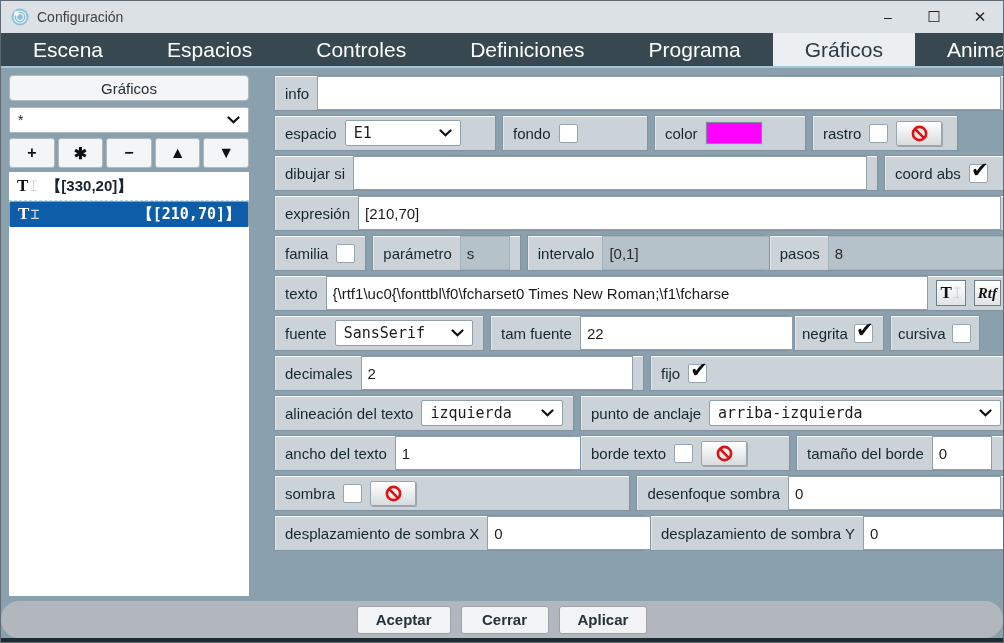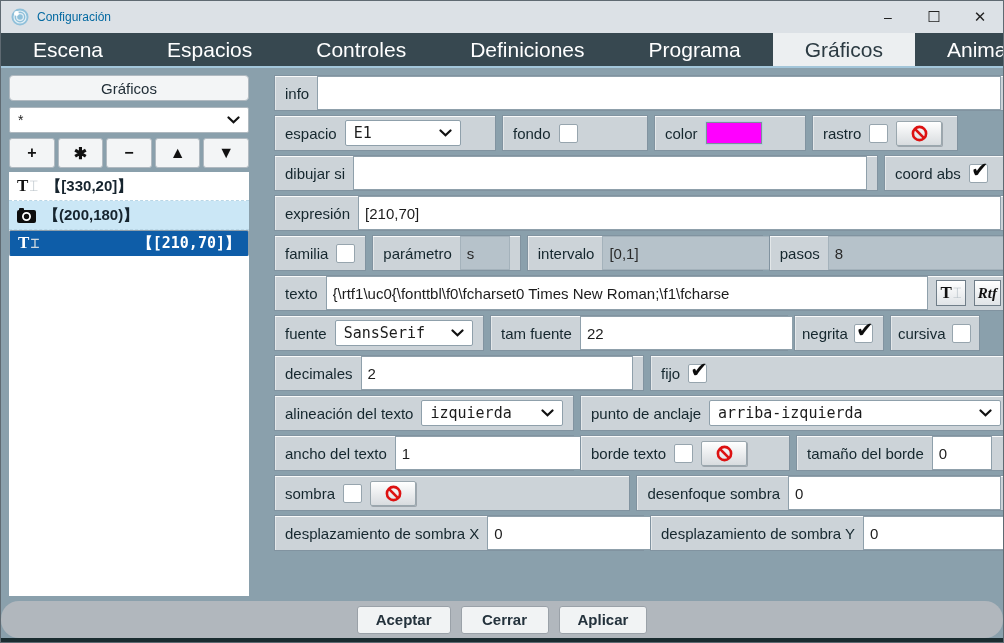--- a/index.html
+++ b/index.html
@@ -5,21 +5,21 @@
   * { margin:0; padding:0; box-sizing:border-box; }
   html,body { background:#50595f; }
   body { font-family:"Liberation Sans", sans-serif; }
   #window{ position:relative; width:1004px; height:643px; background:#8aa0ac;
            border:1px solid #5f6a72; overflow:hidden; }
 
   
   .titlebar{ position:absolute; left:0; top:0; width:100%; height:32px;
              background:#dce1e6; display:flex; align-items:center; padding-left:10px; }
   .app-icon{ width:18px; height:18px; margin-right:8px; }
-  .title-text{ font-size:12px; color:#0369a1; }
+  .title-text{ font-size:14px; color:#404040; }
   .win-controls{ margin-left:auto; display:flex; height:100%; }
   .wbtn{ width:46px; height:100%; display:flex; align-items:center; justify-content:center;
          font-size:14px; color:#222; cursor:default; }
   .wbtn.max{ font-size:15px; }
   .wbtn.close{ font-size:15px; }
 
   
   .tabbar{ position:absolute; left:0; top:32px; width:100%; height:33px;
            background:#374850; display:flex; align-items:stretch; }
   .tab{ color:#fff; font-weight:normal; font-size:21px; display:flex; align-items:center;
@@ -141,28 +141,20 @@
         <div class="tbtn">▼</div>
       </div>
       <div class="lp-list">
         <div class="litem">
           <span class="ticon">
               <span class="t">T</span>
               <span class="beam">⌶</span>
             </span>
           <span>【[330,20]】</span>
         </div>
-        <div class="litem hl">
-          <svg width="19" height="15" viewBox="0 0 19 15">
-            <rect x="0" y="2" width="19" height="13" rx="2" fill="#0d0d0d"></rect>
-            <rect x="2" y="0" width="5" height="3" rx="1" fill="#0d0d0d"></rect>
-            <circle cx="9.5" cy="8.5" r="3.6" fill="none" stroke="#ffffff" stroke-width="1.8"></circle>
-          </svg>
-          <span>【(200,180)】</span>
-        </div>
         <div class="litem sel">
           <span class="ticon">
               <span class="t">T</span>
               <span class="beam">⌶</span>
             </span>
           <span>【[210,70]】</span>
         </div>
       </div>
     </div>
 

